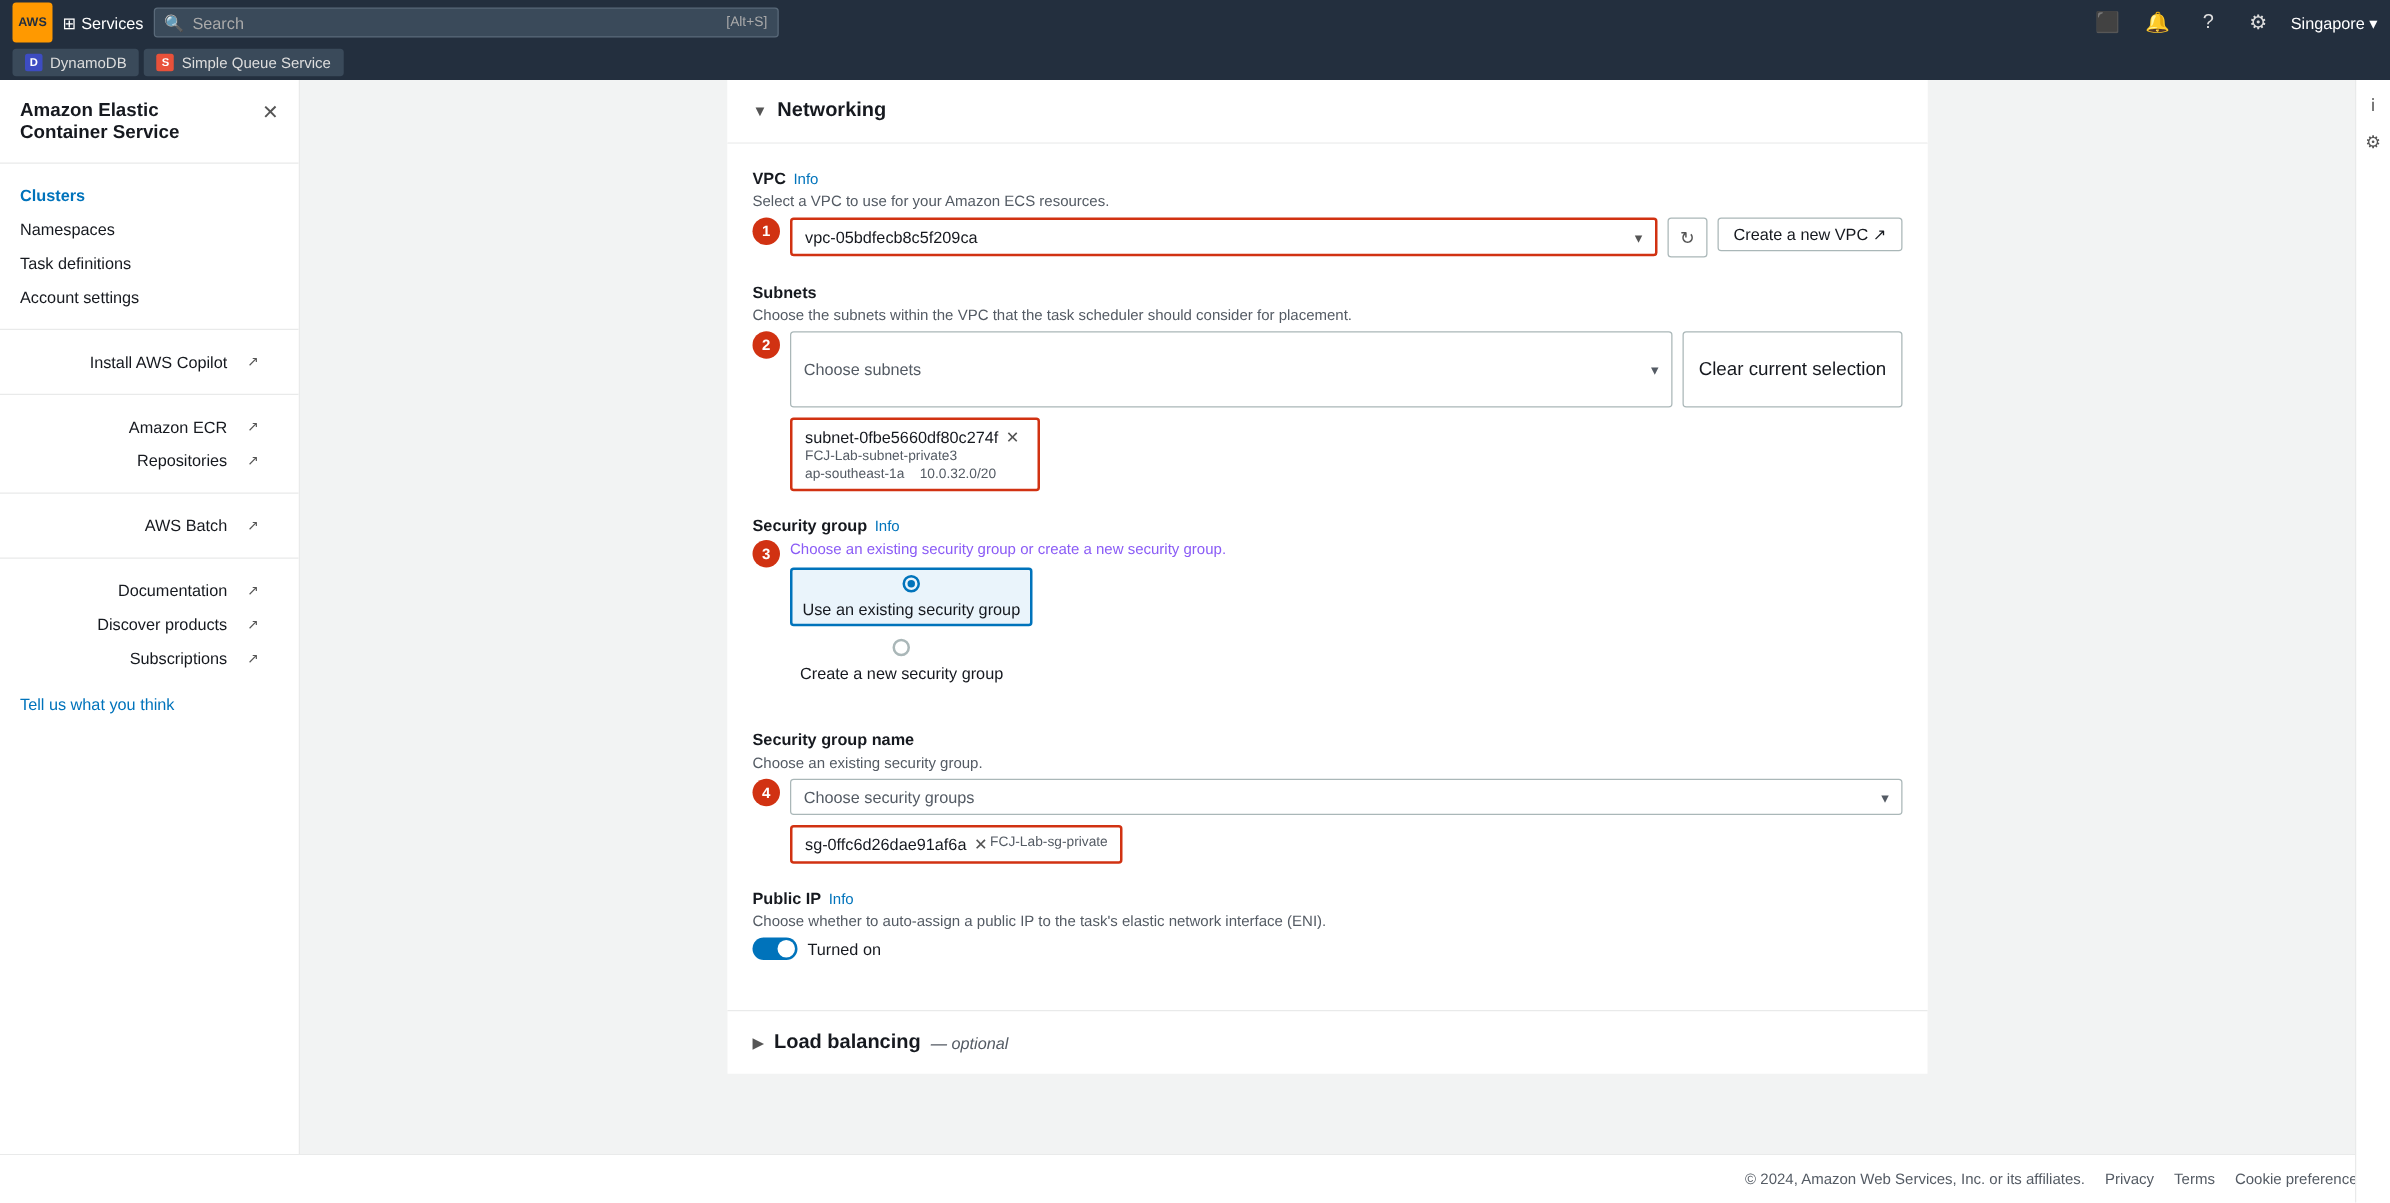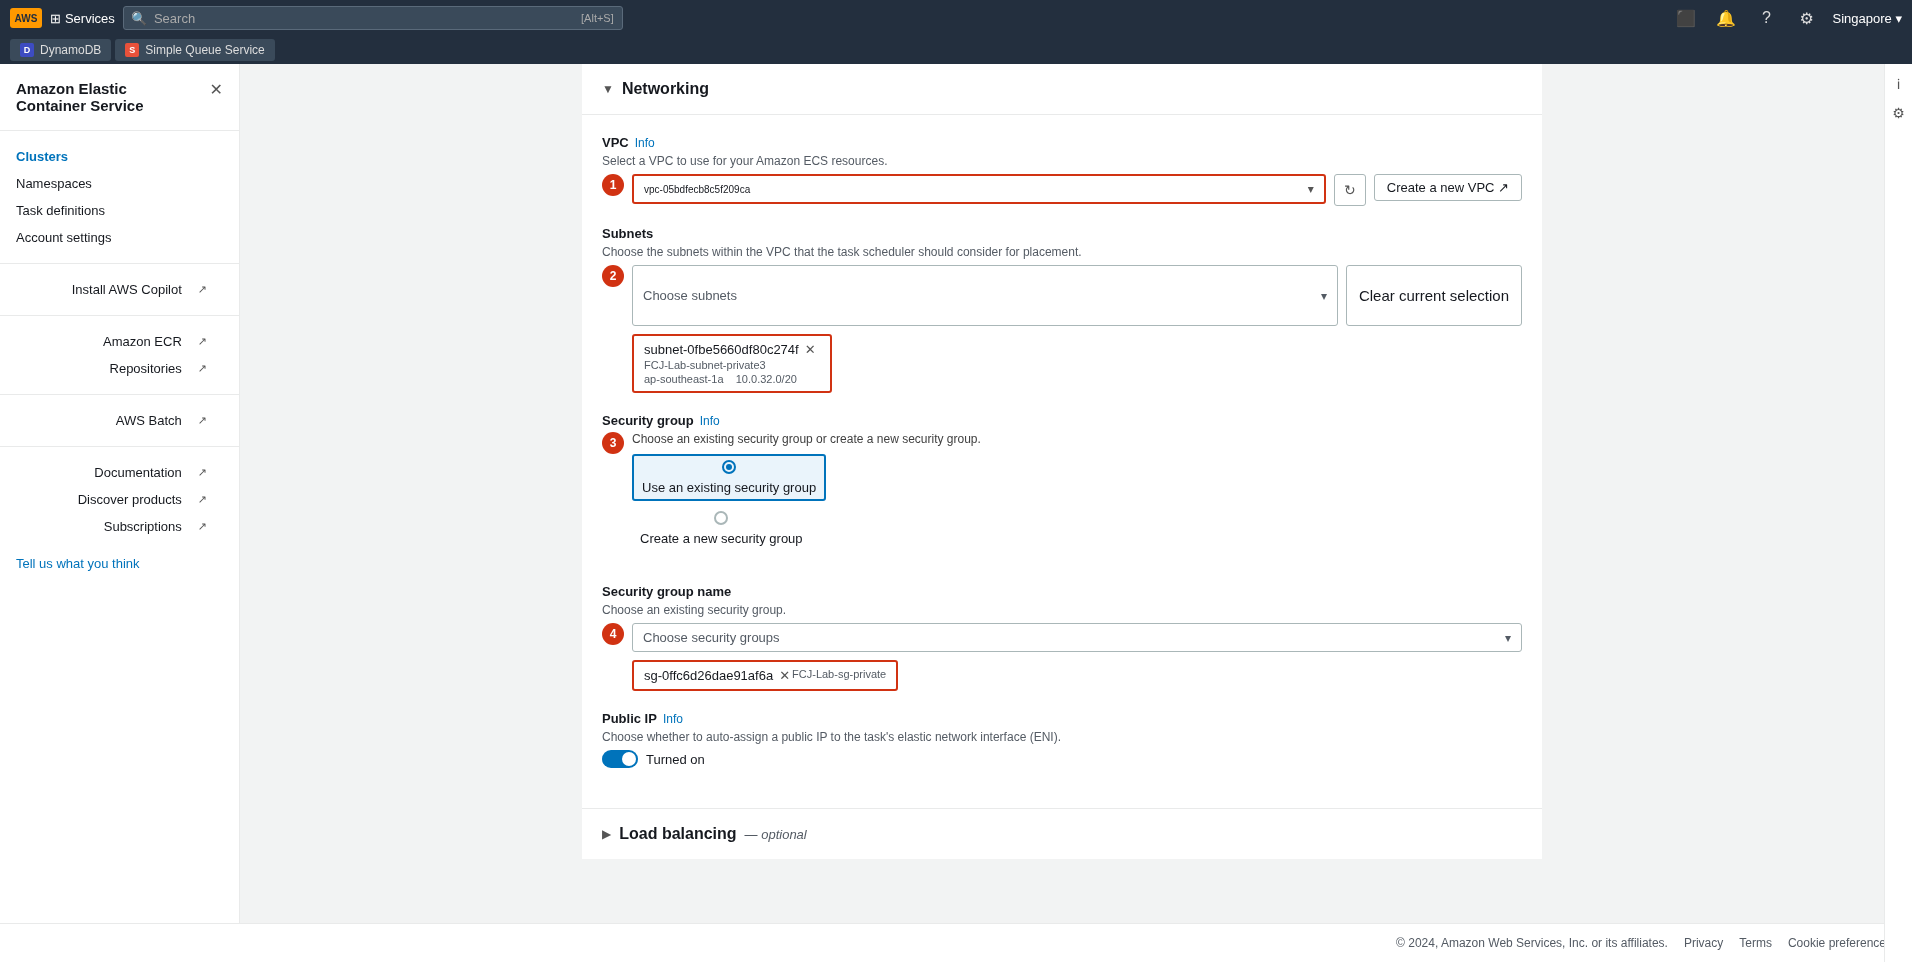--- a/index.html
+++ b/index.html
@@ -11,21 +11,21 @@
       height: 36px;
       display: flex;
       align-items: center;
       padding: 0 10px;
       gap: 8px;
       position: fixed;
       top: 0; left: 0; right: 0;
       z-index: 100;
     }
     .aws-logo {
-      width: 32px; height: 20px;
+      width: 32px; height: 32px;
       background: #ff9900;
       border-radius: 3px;
       display: flex; align-items: center; justify-content: center;
       color: #232f3e; font-size: 10px; font-weight: bold;
     }
     .nav-services-btn {
       color: #fff;
       background: none;
       border: none;
       cursor: pointer;
@@ -275,21 +275,21 @@
       border: 2px solid #d13212;
       border-radius: 3px;
       padding: 6px 10px;
       display: flex;
       align-items: center;
       background: #fff;
       cursor: pointer;
       min-width: 180px;
     }
     .select-field .select-text { flex: 1; }
-    .select-field .vpc-name { font-size: 10px; color: #16191f; }
+    .select-field .vpc-name { font-size: 13px; color: #16191f; }
     .select-field .vpc-sub { font-size: 11px; color: #545b64; }
     .select-field .chevron { color: #555; font-size: 12px; }
 
     .vpc-select-main {
       flex: 1;
     }
 
     .refresh-btn {
       border: 1px solid #aab7b8;
       background: #fff;
@@ -373,21 +373,21 @@
     .subnet-detail { font-size: 11px; color: #545b64; }
 
     
     .sg-row {
       display: flex;
       align-items: flex-start;
       gap: 8px;
     }
     .sg-inner { flex: 1; }
     .sg-hint {
-      font-size: 12px; color: #404040; margin-bottom: 8px;
+      font-size: 12px; color: #8b5cf6; margin-bottom: 8px;
     }
     .radio-option {
       display: flex; align-items: center; gap: 6px;
       margin-bottom: 6px;
       font-size: 13px;
       cursor: pointer;
       flex-direction: column;
     }
     .radio-option.selected {
       background: #eaf4fb;

